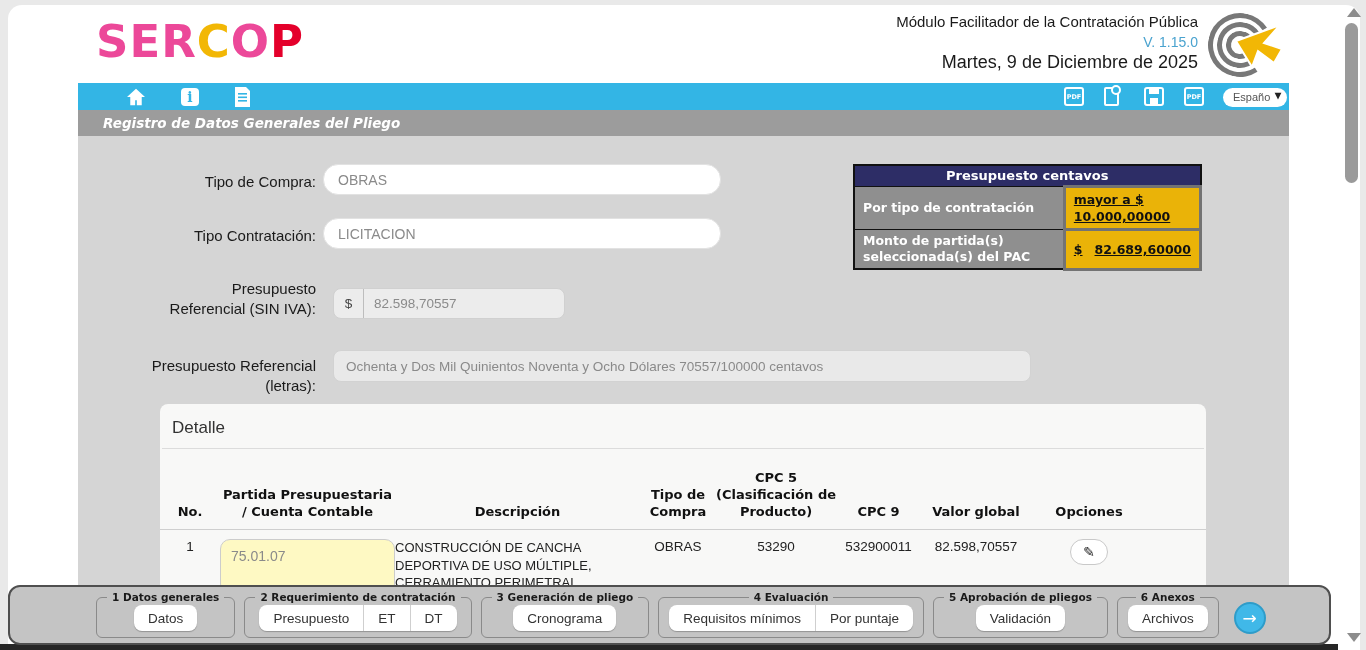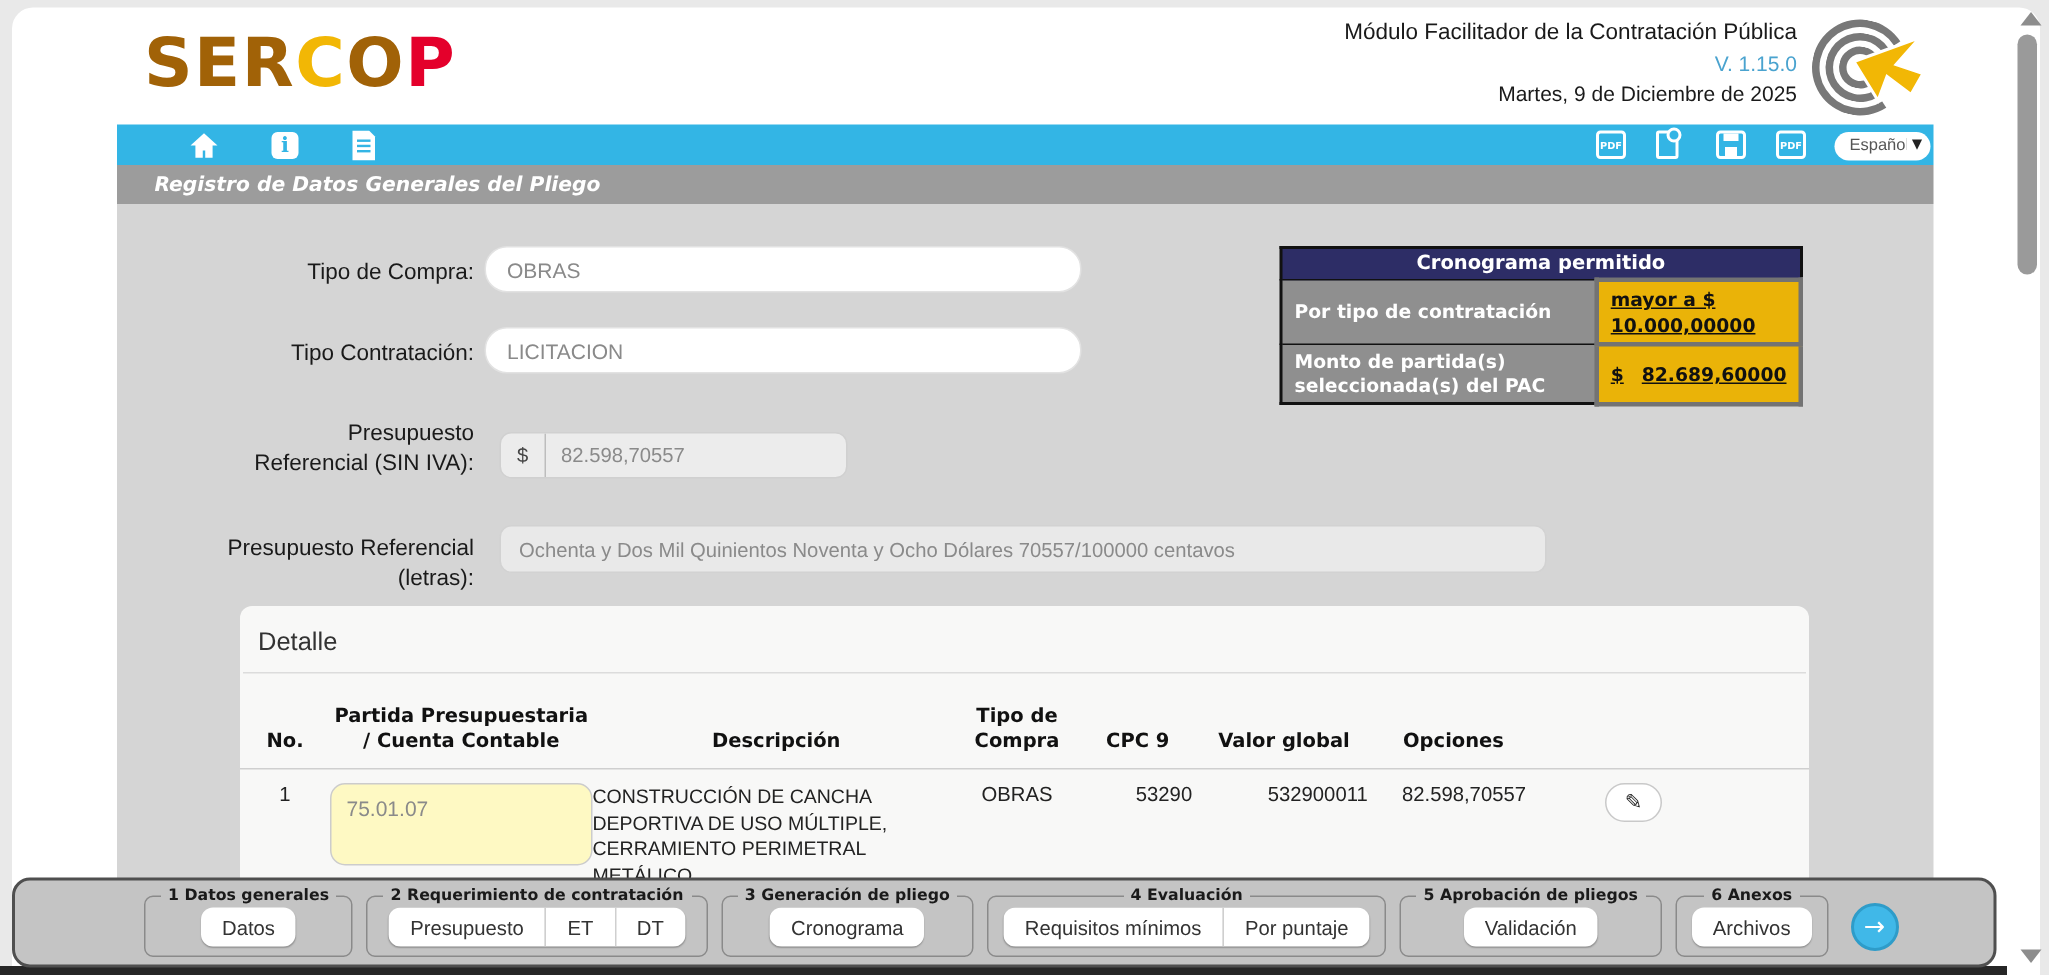--- a/index.html
+++ b/index.html
@@ -13,25 +13,25 @@
   
   .sb-arrow-up, .sb-arrow-down { position:absolute; left:1347px; width:0; height:0; cursor:pointer; }
   .sb-arrow-up { top:8px; border-left:7px solid transparent; border-right:7px solid transparent; border-bottom:9px solid #8d8d8d; }
   .sb-arrow-down { top:633px; border-left:7px solid transparent; border-right:7px solid transparent; border-top:9px solid #8d8d8d; }
   .sb-thumb { position:absolute; left:1345px; top:23px; width:13px; height:160px;
     background:#9a9a9a; border-radius:7px; }
 
   
   #logo { position:absolute; left:88px; top:10px; font-family:"DejaVu Sans", sans-serif;
     font-weight:800; font-size:45px; letter-spacing:1px; }
-  #logo .ser,#logo .o { color:#a16207; } #logo .c { color:#f2b705; } #logo .p { color:#e4002b; }
+  #logo .ser,#logo .o { color:#ec4899; } #logo .c { color:#f2b705; } #logo .p { color:#e4002b; }
   #hdr-right { position:absolute; left:760px; top:6px; width:430px; text-align:right; }
   #hdr-title { font-size:15px; color:#1a1a1a; line-height:21px; }
   #hdr-version { font-size:14px; color:#4aa3cf; line-height:20px; }
-  #hdr-date { font-size:14px; color:#1a1a1a; line-height:20px; }
+  #hdr-date { font-size:18px; color:#1a1a1a; line-height:20px; }
 
   
   #arcs { position:absolute; left:1194px; top:6px; width:88px; height:66px; }
   .arc { position:absolute; border:5px solid #787878; border-radius:50%;
     border-right-color:transparent; transform:rotate(12deg); }
   .arc1 { width:64px; height:64px; left:6px; top:2px; }
   .arc2 { width:46px; height:46px; left:15px; top:11px; }
   .arc3 { width:28px; height:28px; left:24px; top:20px; }
 
   
@@ -190,21 +190,21 @@
       <div id="money-cur">$</div>
       <div id="money-val">82.598,70557</div>
     </div>
 
     <div class="flabel" style="left:68px; top:220px; width:170px;">Presupuesto Referencial (letras):</div>
     <input class="ginput" style="left: 255px; top: 214px; width: 698px; height: 32px;" readonly="" value="Ochenta y Dos Mil Quinientos Noventa y Ocho Dólares 70557/100000 centavos">
 
     <table id="pp-table">
       <tbody>
           <tr>
-            <th colspan="2">Cronograma permitido</th>
+            <th colspan="2">Presupuesto centavos</th>
           </tr>
       <tr>
         <td class="lbl">Por tipo de contratación</td>
         <td class="val">mayor a $ 10.000,00000</td>
       </tr>
       <tr>
         <td class="lbl">Monto de partida(s) seleccionada(s) del PAC</td>
         <td class="val">
           <div class="val-flex">
             <span>$</span>
@@ -217,20 +217,21 @@
 
     <div id="detalle">
       <div id="detalle-title">Detalle</div>
       <hr id="detalle-hr">
 
       <div class="dt-row dt-head">
         <div class="c-no">No.</div>
         <div class="c-partida">Partida Presupuestaria / Cuenta Contable</div>
         <div class="c-desc">Descripción</div>
         <div class="c-tipo">Tipo de Compra</div>
+        <div class="c-cpc5">CPC 5 (Clasificación de Producto)</div>
         <div class="c-cpc9">CPC 9</div>
         <div class="c-valor">Valor global</div>
         <div class="c-opc">Opciones</div>
       </div>
 
       <div class="dt-row dt-body">
         <div class="c-no">1</div>
         <div class="c-partida">
           <textarea id="partida-input" style="">75.01.07</textarea>
         </div>

